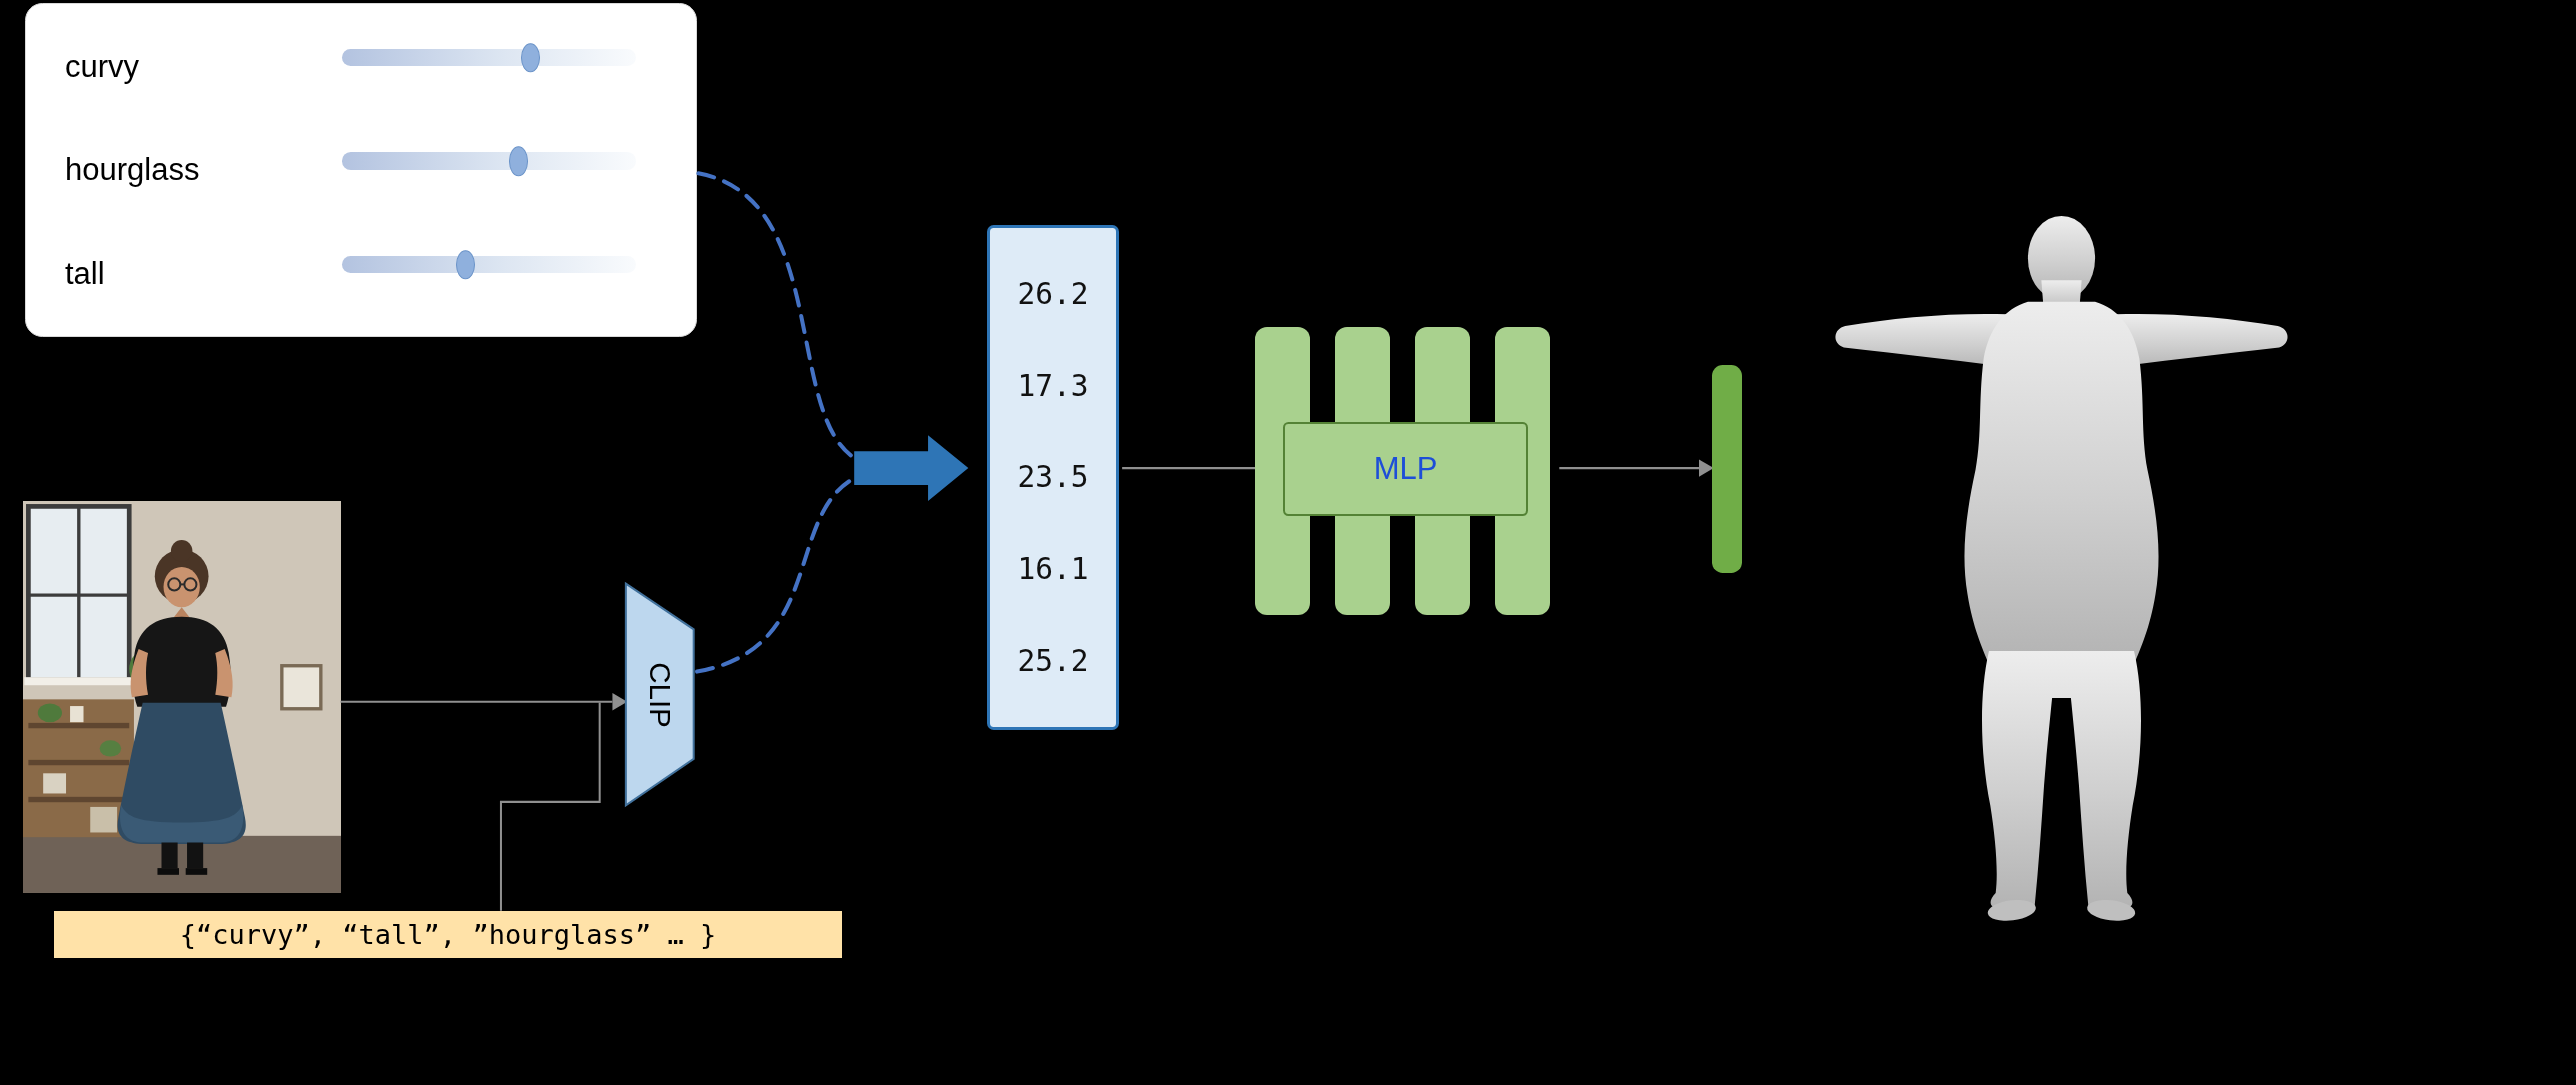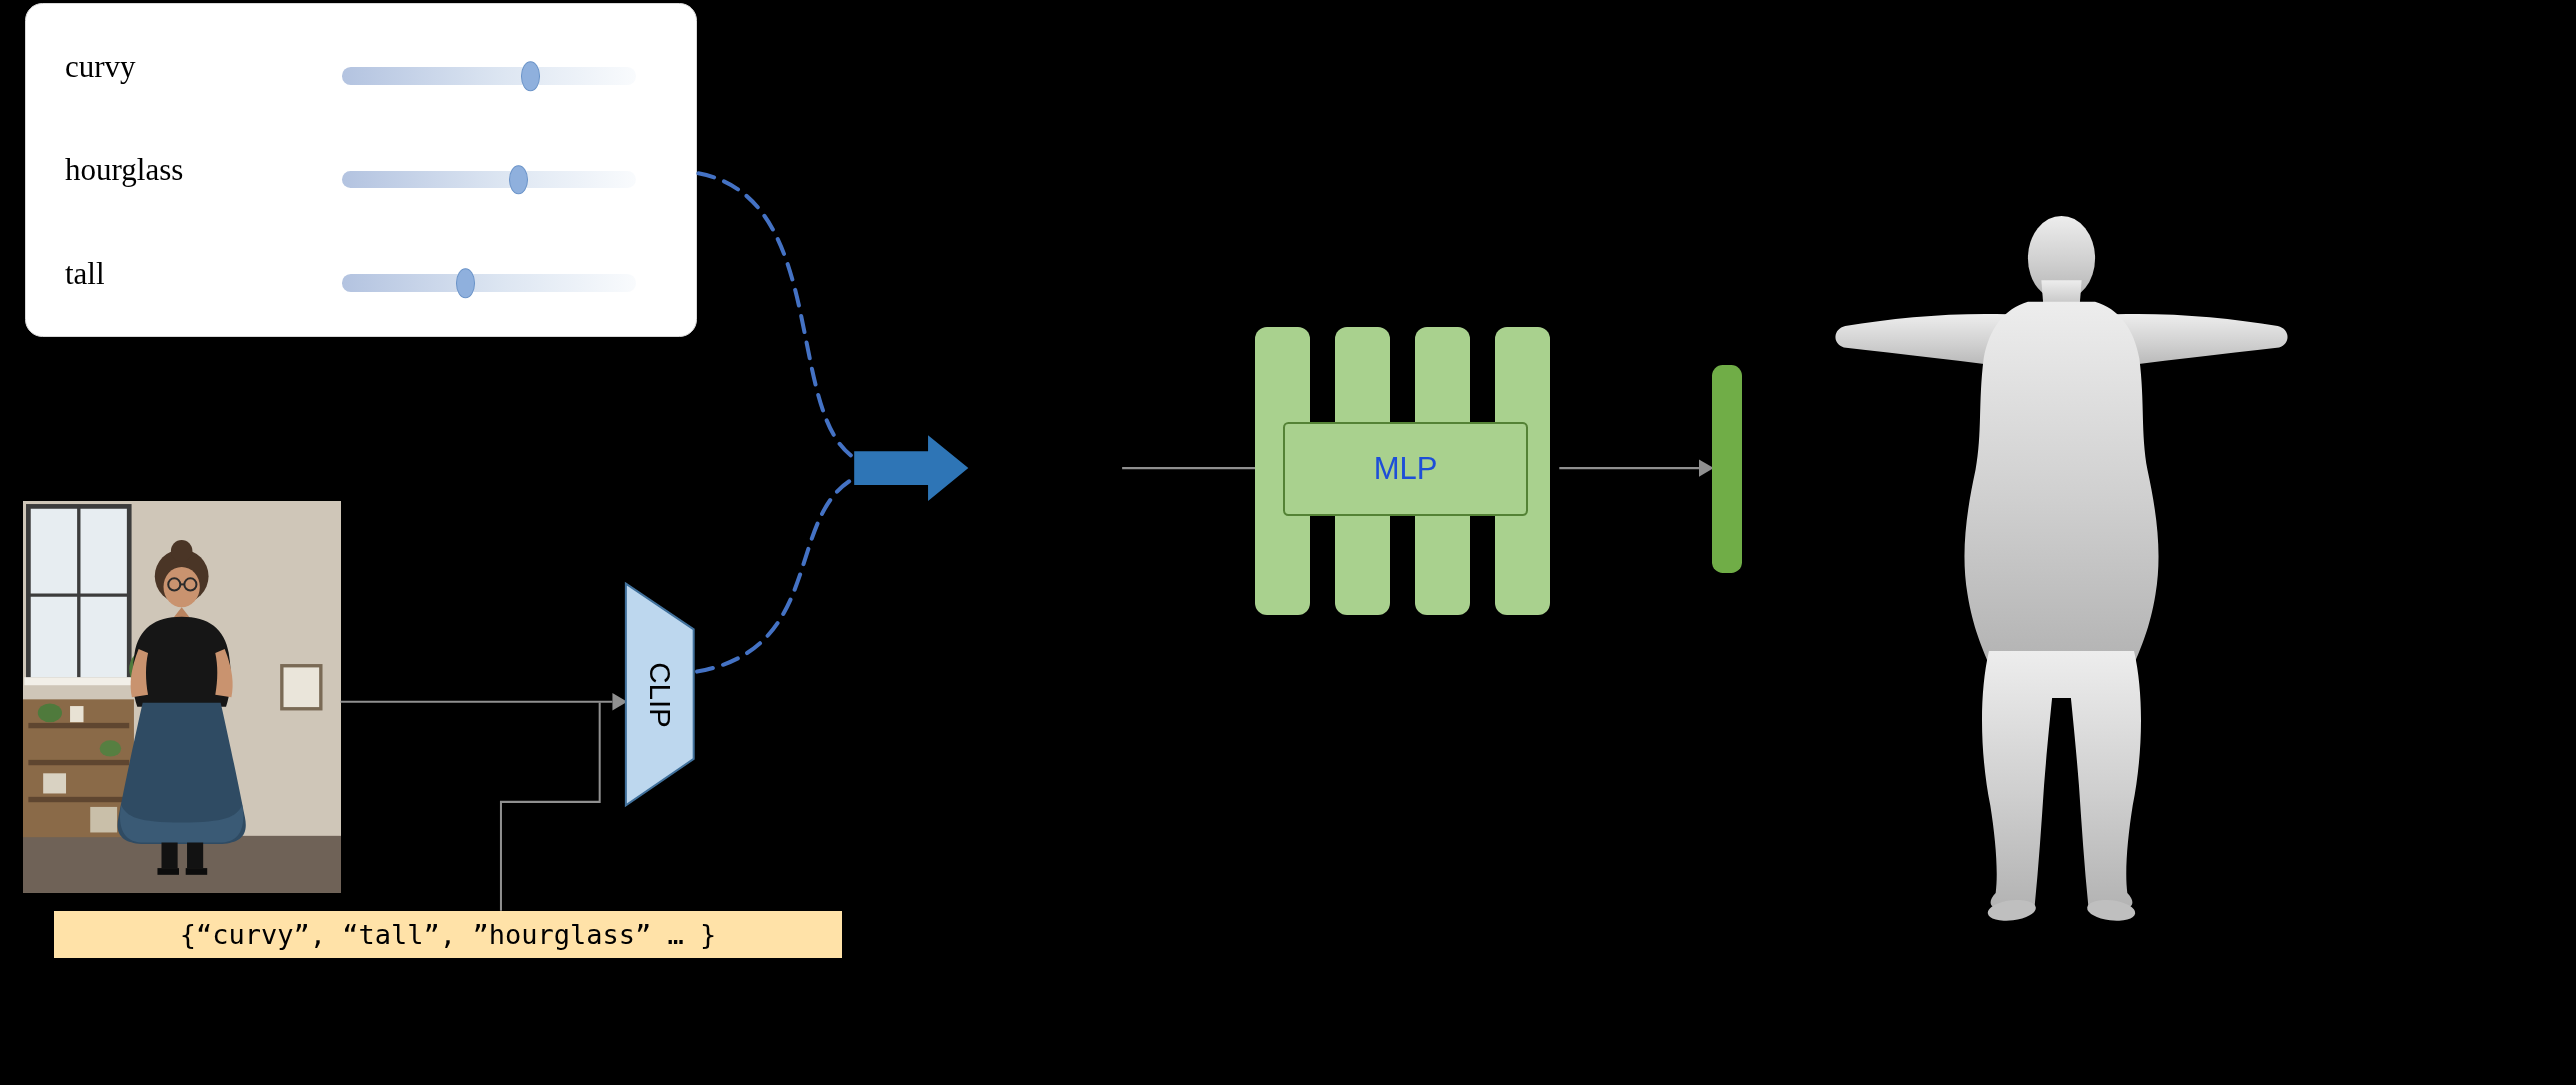--- a/index.html
+++ b/index.html
@@ -25,21 +25,21 @@
     font-family:"Liberation Sans",sans-serif;
   }
 
   
   .slider-panel{
     position:absolute;left:25px;top:3.4px;width:672px;height:334px;
     background:#ffffff;border:1.3px solid #d9d9d9;border-radius:17.5px;
     display:flex;flex-direction:column;justify-content:space-around;
     padding:10.7px 0;
   }
-  .slider-row{display:flex;align-items:flex-end;padding:0 60px 0 39px;font-family:Liberation Serif, serif;}
+  .slider-row{display:flex;align-items:flex-start;padding:0 60px 0 39px;}
   .slider-label{width:277px;font-size:31px;color:#000;}
   .slider-track{
     position:relative;flex:1;height:17.5px;border-radius:8.7px;
     background:linear-gradient(90deg,#b3c3e0 0%,#dde6f2 55%,#f9fbfd 100%);
   }
   .slider-thumb{
     position:absolute;top:50%;width:19px;height:29.5px;
     transform:translateY(-50%);
     background:#8fb0dd;border:1.3px solid #6a93c8;border-radius:50%;
   }
@@ -201,20 +201,27 @@
     <g>
       <line x1="2322" y1="697" x2="2530" y2="697" style="stroke:var(--connector)" stroke-width="3"></line>
       <polygon points="2530,684 2552,697 2530,710" style="fill:var(--connector)"></polygon>
     </g>
   </svg>
 
   <div class="clip-label-wrap">
     <span>CLIP</span>
   </div>
 
+  <div class="vector">
+    <span>26.2</span>
+    <span>17.3</span>
+    <span>23.5</span>
+    <span>16.1</span>
+    <span>25.2</span>
+  </div>
 
   <div class="mlp-bar" style="left:1255px"></div>
   <div class="mlp-bar" style="left:1335px"></div>
   <div class="mlp-bar" style="left:1415px"></div>
   <div class="mlp-bar" style="left:1495px"></div>
   <div class="mlp-box">
     <span>MLP</span>
   </div>
 
   <div class="output-bar"></div>

